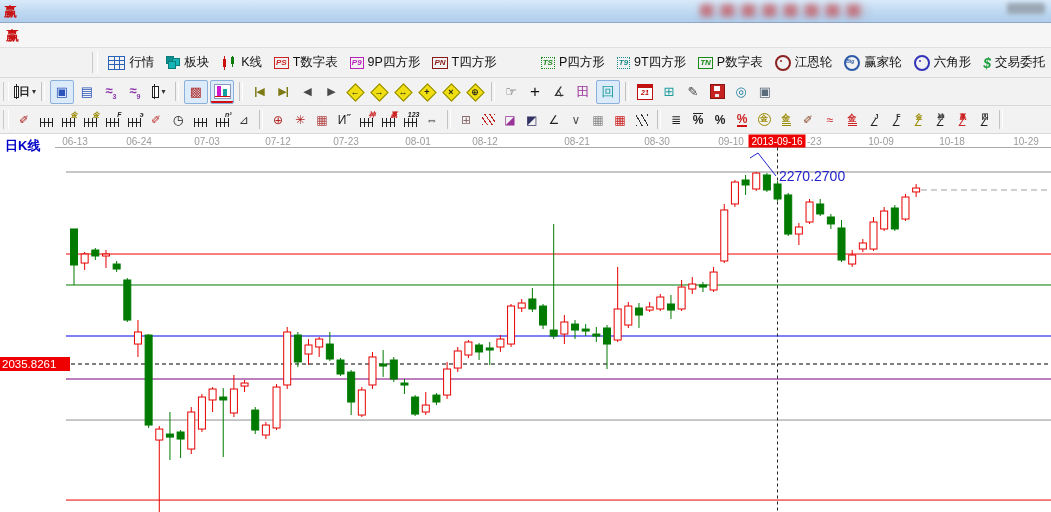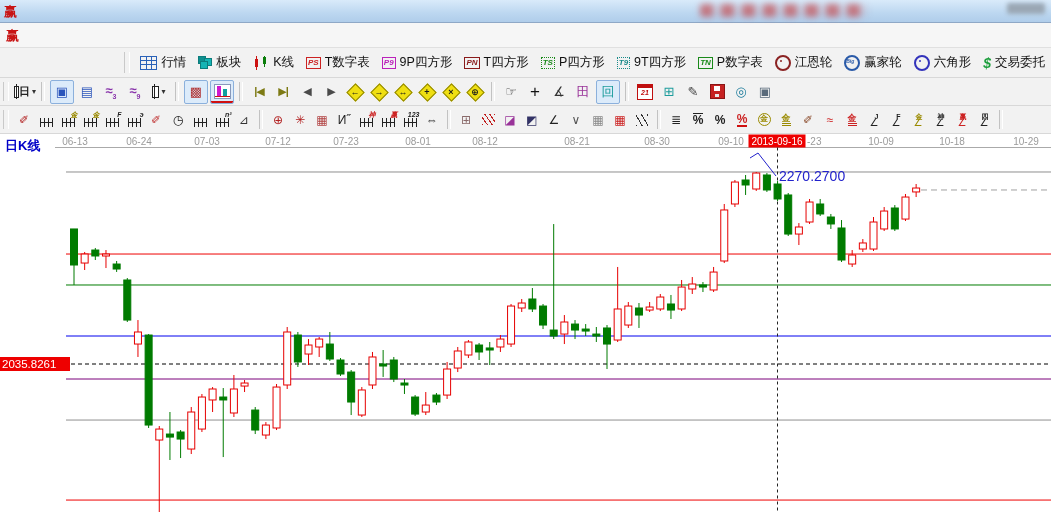--- a/index.html
+++ b/index.html
@@ -130,21 +130,21 @@
       </span>
       <span class="tb-item">
         <i class="icn-badge" style="color: rgb(187, 34, 187);">P9</i>
         <span>9P四方形</span>
       </span>
       <span class="tb-item">
         <i class="icn-badge" style="color: rgb(138, 26, 26);">PN</i>
         <span>T四方形</span>
       </span>
       <span class="tb-item">
-        <i class="icn-badge dotted" style="color: rgb(26, 138, 26);">TS</i>
+        <i class="icn-badge dotted" style="color: rgb(26, 138, 26); margin-left: 32px;">TS</i>
         <span>P四方形</span>
       </span>
       <span class="tb-item">
         <i class="icn-badge dotted" style="color: rgb(26, 138, 138);">T9</i>
         <span>9T四方形</span>
       </span>
       <span class="tb-item">
         <i class="icn-badge" style="color: rgb(26, 138, 26);">TN</i>
         <span>P数字表</span>
       </span>

